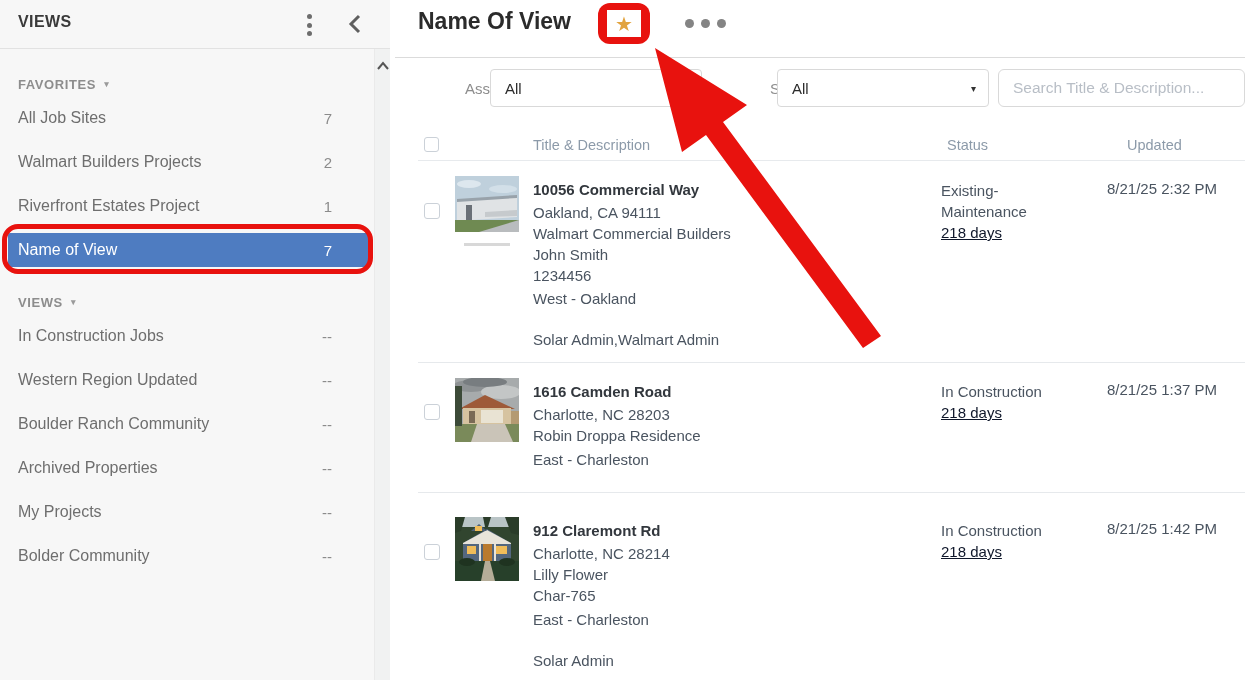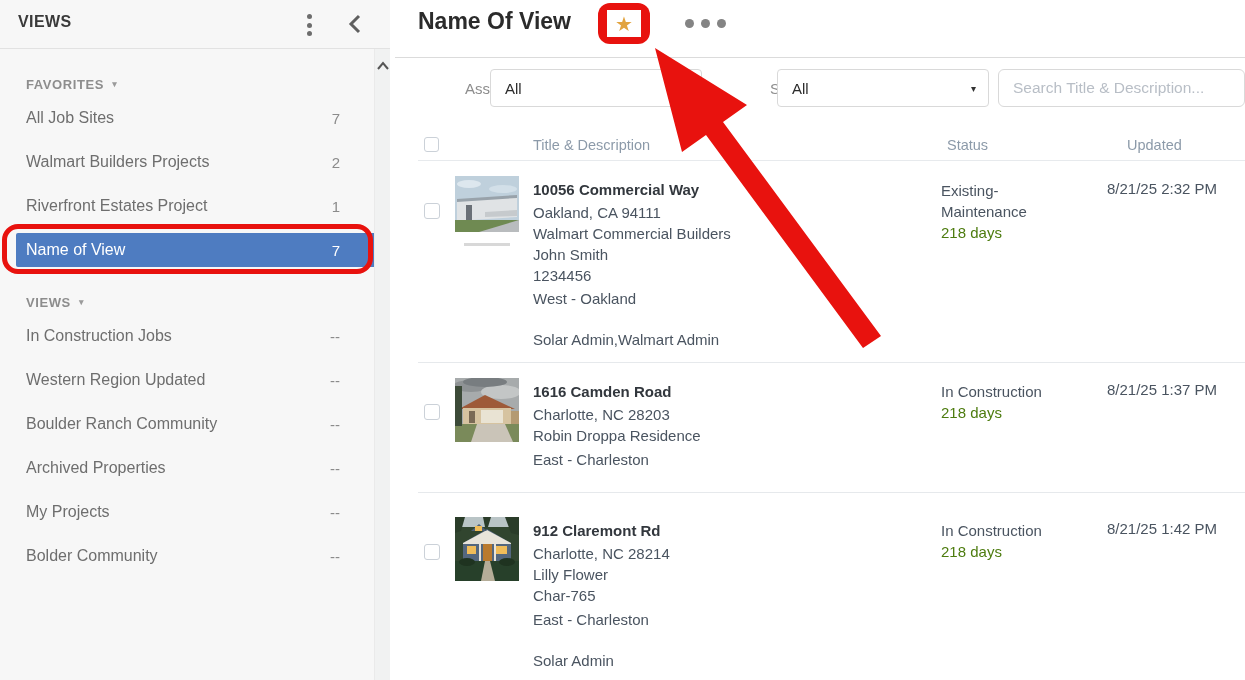--- a/index.html
+++ b/index.html
@@ -8,21 +8,21 @@
 
   
   .sidebar { position:absolute; left:0; top:0; width:390px; height:680px; background:#f7f7f7; }
   .sb-title { position:absolute; left:18px; top:13px; font-size:16px; font-weight:bold; color:#3a3a3a; letter-spacing:.4px; }
   .kebab-icon { position:absolute; left:300px; top:14px; width:18px; height:22px; display:flex; flex-direction:column; align-items:center; justify-content:space-between; cursor:pointer; }
   .kebab-icon i { width:5px; height:5px; border-radius:50%; background:#6d6d6d; }
   .collapse-icon { position:absolute; left:348px; top:14px; cursor:pointer; }
   .sb-divider { position:absolute; top:48px; left:0; right:0; height:1px; background:#e2e2e2; }
   .sb-scrollbar { position:absolute; top:49px; right:0; width:16px; bottom:0; background:#f1f2f2; border-left:1px solid #eaeaea; }
   .scroll-up-icon { position:absolute; top:8px; left:1px; }
-  .sb-content { position:absolute; top:49px; left:8px; width:374px; }
+  .sb-content { position:absolute; top:49px; left:0; width:374px; }
   .section-header { margin:23px 0 0 18px; height:24px; display:flex; align-items:center; gap:8px;
                     font-size:13px; font-weight:bold; color:#8d8d8d; letter-spacing:.6px; cursor:pointer; }
   .section-caret { font-size:9px; color:#9b9b9b; }
   .sb-item { height:44px; display:flex; align-items:center; padding:0 42px 0 18px; font-size:16px; color:#6e6e6e; cursor:pointer; }
   .sb-item .count { margin-left:auto; font-size:15px; color:#8b8b8b; }
   .sb-item.selected { background:#4e7cc1; color:#fff; height:34px; margin:5px 6px 5px 8px; padding:0 36px 0 10px; border-radius:2px; }
   .sb-item.selected .count { color:#fff; }
 
   
   .red-box-sidebar { position:absolute; left:2px; top:224px; width:371px; height:50px;
@@ -56,21 +56,21 @@
 
   
   .thumb { position:absolute; width:64px; height:64px; overflow:hidden; cursor:pointer; }
   .thumb svg { display:block; }
   .thumb-caption { position:absolute; width:64px; display:flex; justify-content:center; }
   .thumb-caption i { width:46px; height:3px; background:#d8d8d8; }
   .row-title { position:absolute; font-size:15px; font-weight:bold; color:#32373d; cursor:pointer; }
   .detail-lines { position:absolute; font-size:15px; color:#4a5460; line-height:21px; }
   .row-text { position:absolute; font-size:15px; color:#4a5460; }
   .status-cell { position:absolute; width:110px; font-size:15px; color:#4a5460; line-height:21px; }
-  .age { color:#4d7c0f; }
+  .age { color:#0f172a;text-decoration:underline; }
   .updated-cell { position:absolute; font-size:15px; color:#4a5460; white-space:nowrap; }
 
   
   .anno-arrow { position:absolute; left:0; top:0; pointer-events:none; z-index:30; }
 </style>
 </head>
 <body>
 
 <div class="screen">
 

